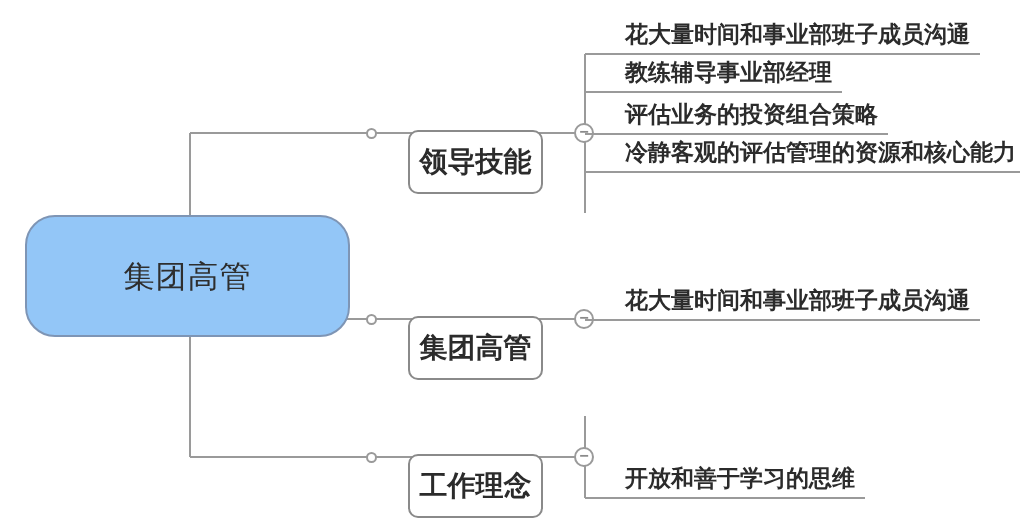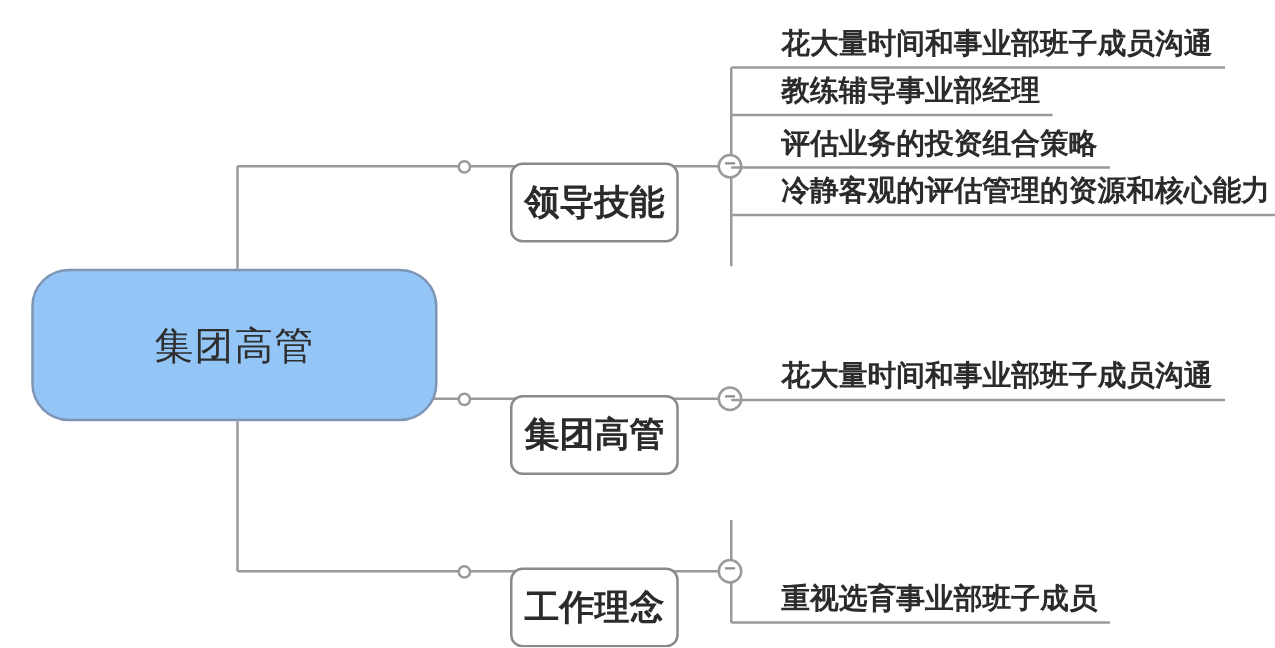--- a/index.html
+++ b/index.html
@@ -104,15 +104,15 @@
     <span>−</span>
   </div>
 
   <div class="leaf" style="top:17px">花大量时间和事业部班子成员沟通</div>
   <div class="leaf" style="top:55px">教练辅导事业部经理</div>
   <div class="leaf" style="top:97px">评估业务的投资组合策略</div>
   <div class="leaf" style="top:135px">冷静客观的评估管理的资源和核心能力</div>
 
   <div class="leaf" style="top:283px">花大量时间和事业部班子成员沟通</div>
 
-  <div class="leaf" style="top:461px">重视选育事业部班子成员</div>
+  <div class="leaf" style="top:461px">开放和善于学习的思维</div>
 
 </div>
 
 </body></html>

